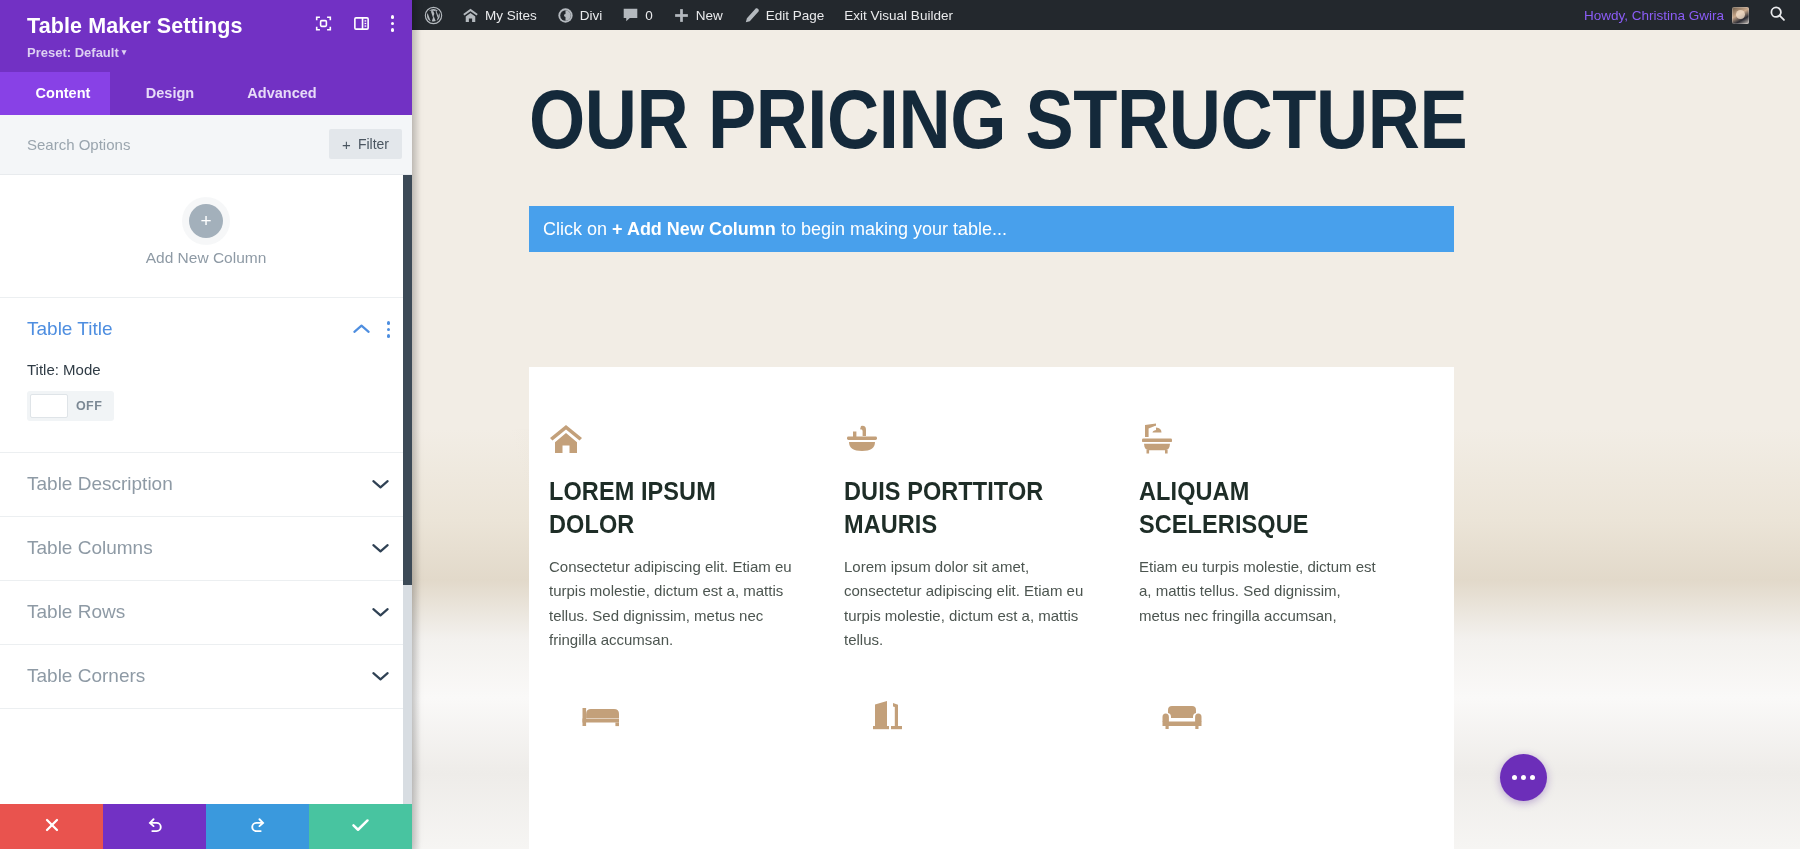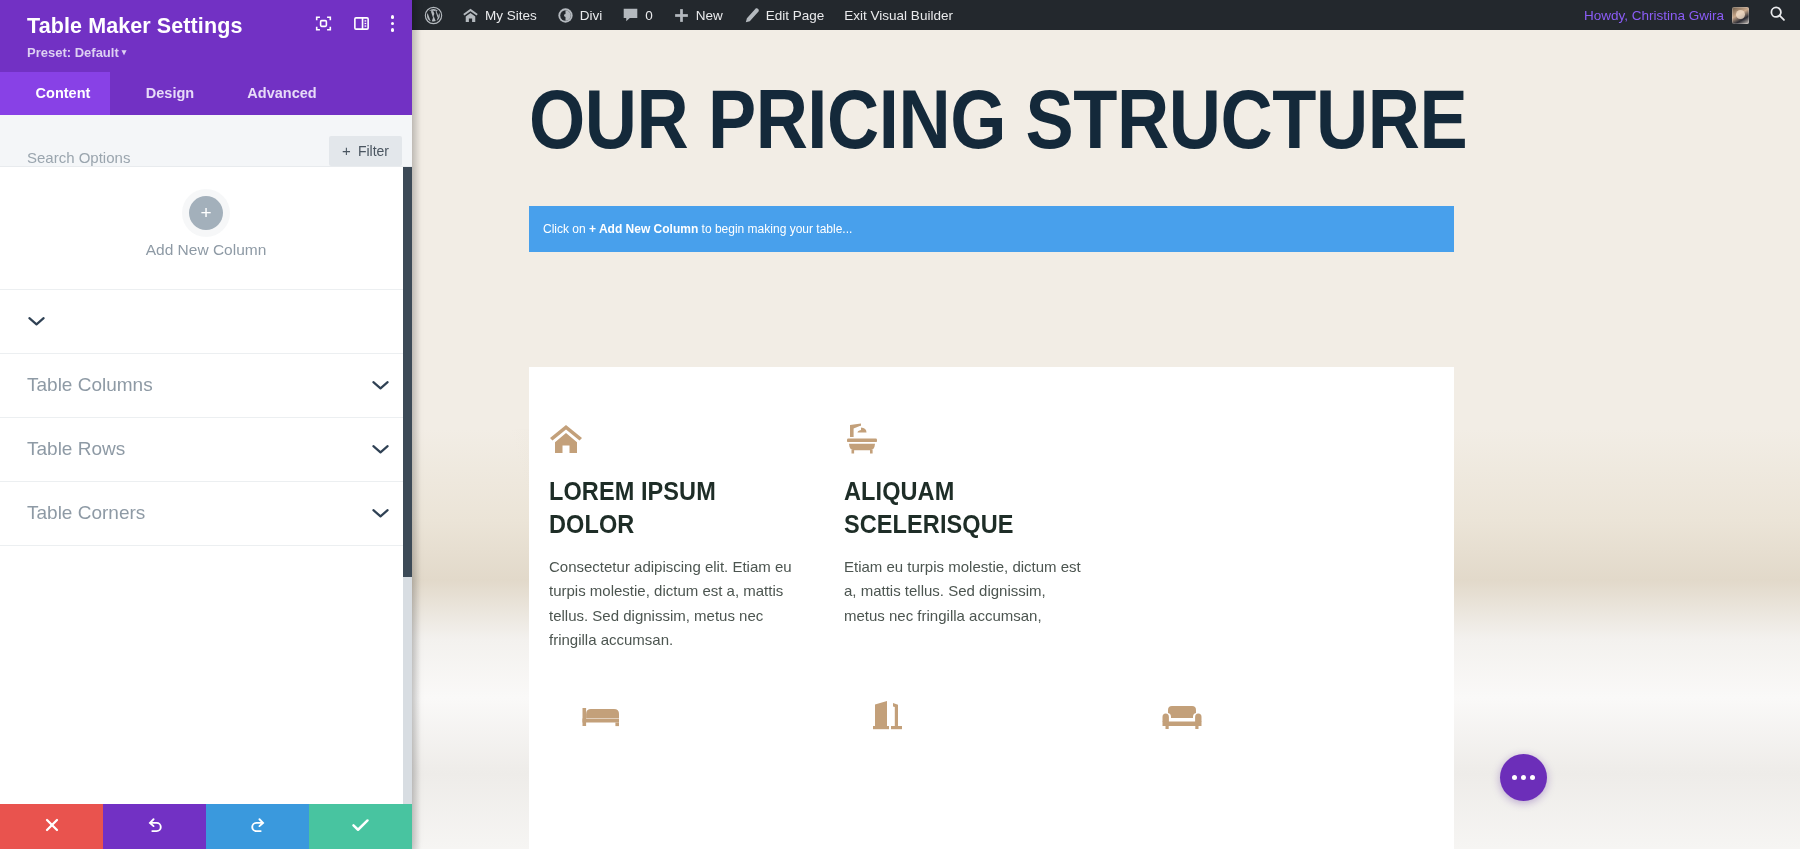--- a/index.html
+++ b/index.html
@@ -78,21 +78,21 @@
     transform-origin: left center;
     white-space: nowrap;
   }
 
   
   .notice {
     position: absolute; left: 117px; top: 206px; width: 925px; height: 46px;
     background: #48a0ec; color: #fff;
     display: flex; align-items: center;
     padding: 0 14px;
-    font-size: 12px;
+    font-size: 18px;
   }
   .notice b { font-weight: 700; }
 
   
   .card {
     position: absolute; left: 117px; top: 367px; width: 925px; bottom: -30px;
     background: #fff;
   }
   .cols {
     display: flex; padding: 52px 52px 0 20px; gap: 50px;
@@ -149,22 +149,22 @@
     padding: 13px 0 14px 16px; text-align: center;
     color: #e7dbf8; font-size: 14.5px; font-weight: 700;
     background: #7231c4;
   }
   .tab.t1 { width: 110px; }
   .tab.t2 { width: 104px; }
   .tab.t3 { width: 120px; }
   .tab.active { background: #8841e6; color: #fff; }
 
   .searchbar {
-    display: flex; align-items: flex-end; background: #f4f6f8;
-    border-bottom: 1px solid #e8ebee; padding: 0 10px 0 27px; height: 52px;
+    display: flex; align-items: center; background: #f4f6f8;
+    border-bottom: 1px solid #e8ebee; padding: 0 10px 0 27px; height: 60px;
     position: relative;
   }
   .search-input {
     flex: 1; border: 0; outline: 0; background: transparent;
     font-family: "Liberation Sans", sans-serif; font-size: 15px; color: #3a4750;
   }
   .search-input::placeholder { color: #9aa5ae; }
   .filter-btn {
     display: flex; align-items: center; gap: 7px;
     background: #e3e7eb; color: #4a5560;
@@ -262,20 +262,32 @@
           <div class="col-icon">
             <svg width="34" height="32" viewBox="0 0 34 32" fill="currentColor">
               <path d="M17 2 L33 15 L30.5 17.6 L17 6.5 L3.5 17.6 L1 15 Z"></path>
               <path d="M17 10 L28 19.3 V30 H20.5 V22.5 H13.5 V30 H6 V19.3 Z"></path>
             </svg>
           </div>
           <div class="col-title">LOREM IPSUM DOLOR</div>
           <div class="col-body">Consectetur adipiscing elit. Etiam eu turpis molestie, dictum est a, mattis tellus. Sed dignissim, metus nec fringilla accumsan.</div>
         </div>
 
+        <div class="col">
+          <div class="col-icon">
+            <svg width="36" height="32" viewBox="0 0 36 32" fill="currentColor">
+              <path d="M17 3 q5 -1 5 4 v6 h-3.4 V8 q0 -2 -2.6 -1.6 Z"></path>
+              <rect x="3" y="13.5" width="30" height="3.4" rx="1.4"></rect>
+              <rect x="9" y="8.5" width="3.4" height="5.5"></rect>
+              <path d="M5 19 h26 q0 9 -13 9 q-13 0 -13 -9 Z"></path>
+            </svg>
+          </div>
+          <div class="col-title">DUIS PORTTITOR MAURIS</div>
+          <div class="col-body">Lorem ipsum dolor sit amet, consectetur adipiscing elit. Etiam eu turpis molestie, dictum est a, mattis tellus.</div>
+        </div>
 
         <div class="col">
           <div class="col-icon">
             <svg width="36" height="32" viewBox="0 0 36 32" fill="currentColor">
               <path d="M6 2 v12 h3.6 V5.5 L17 2.5 V7 q-3.5 .8 -3.5 2.5 h9 Q22.5 5 17 4.6 V0.5 Z"></path>
               <rect x="3" y="15.5" width="30" height="3.6" rx="1.2"></rect>
               <path d="M5 20.8 h26 q-.4 6.4 -5 6.4 H10 q-4.6 0 -5 -6.4 Z"></path>
               <rect x="7.5" y="27" width="2.6" height="3.5"></rect>
               <rect x="26" y="27" width="2.6" height="3.5"></rect>
             </svg>
@@ -471,23 +483,46 @@
 
     <div class="panel-body">
 
       <div class="addcol">
         <div class="addcol-circle">
           <span>+</span>
         </div>
         <div class="addcol-label">Add New Column</div>
       </div>
 
+      <div class="opt-group open">
+        <div class="opt-head">
+          <div class="name">Table Title</div>
+          <span class="chev">
+            <svg width="19" height="12" viewBox="0 0 20 12" fill="none" stroke="currentColor" stroke-width="2.3" stroke-linecap="round" stroke-linejoin="round">
+                <polyline points="2.5,9 10,2.5 17.5,9"></polyline>
+              </svg>
+          </span>
+          <span class="opt-kebab">
+              <i></i>
+              <i></i>
+              <i></i>
+            </span>
+        </div>
+        <div class="opt-body">
+          <div class="field-label">Title: Mode</div>
+          <div class="toggle">
+            <span class="toggle-knob"></span>
+            <span class="toggle-text">OFF</span>
+          </div>
+        </div>
+      </div>
 
       <div class="opt-group">
         <div class="opt-head">
+          <div class="name">Table Description</div>
           <span class="chev">
             <svg width="19" height="12" viewBox="0 0 20 12" fill="none" stroke="currentColor" stroke-width="2.3" stroke-linecap="round" stroke-linejoin="round">
                 <polyline points="2.5,3 10,9.5 17.5,3"></polyline>
               </svg>
           </span>
         </div>
       </div>
 
       <div class="opt-group">
         <div class="opt-head">

